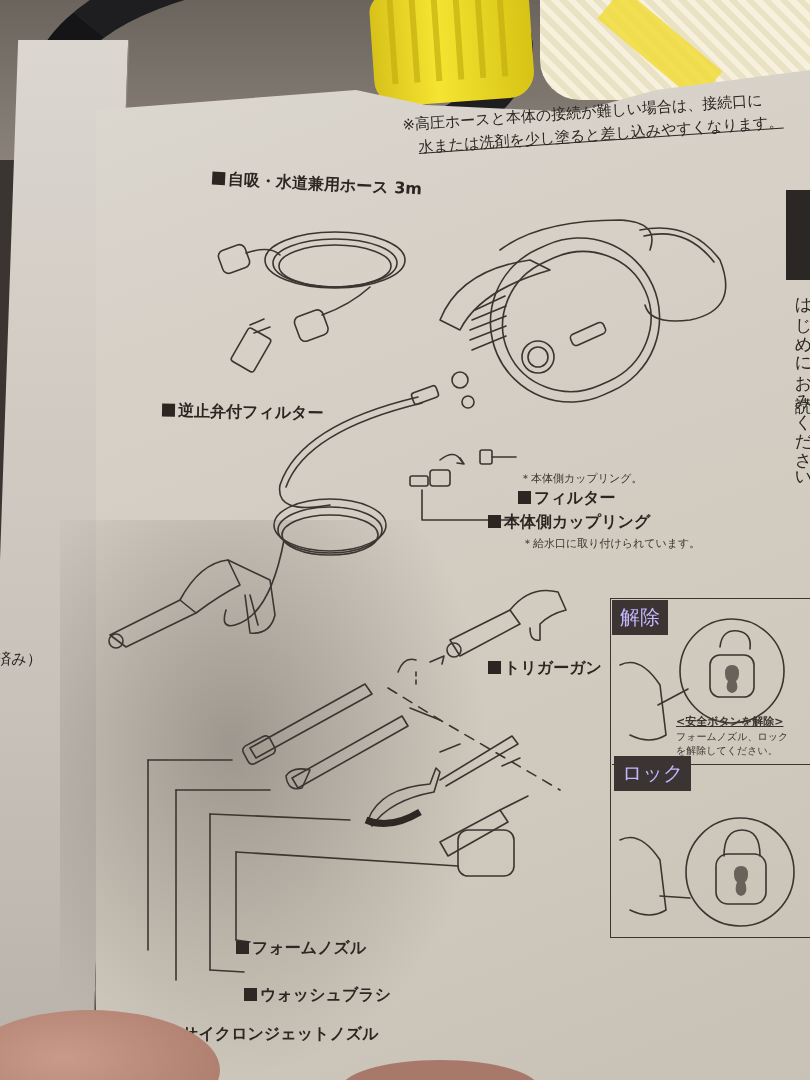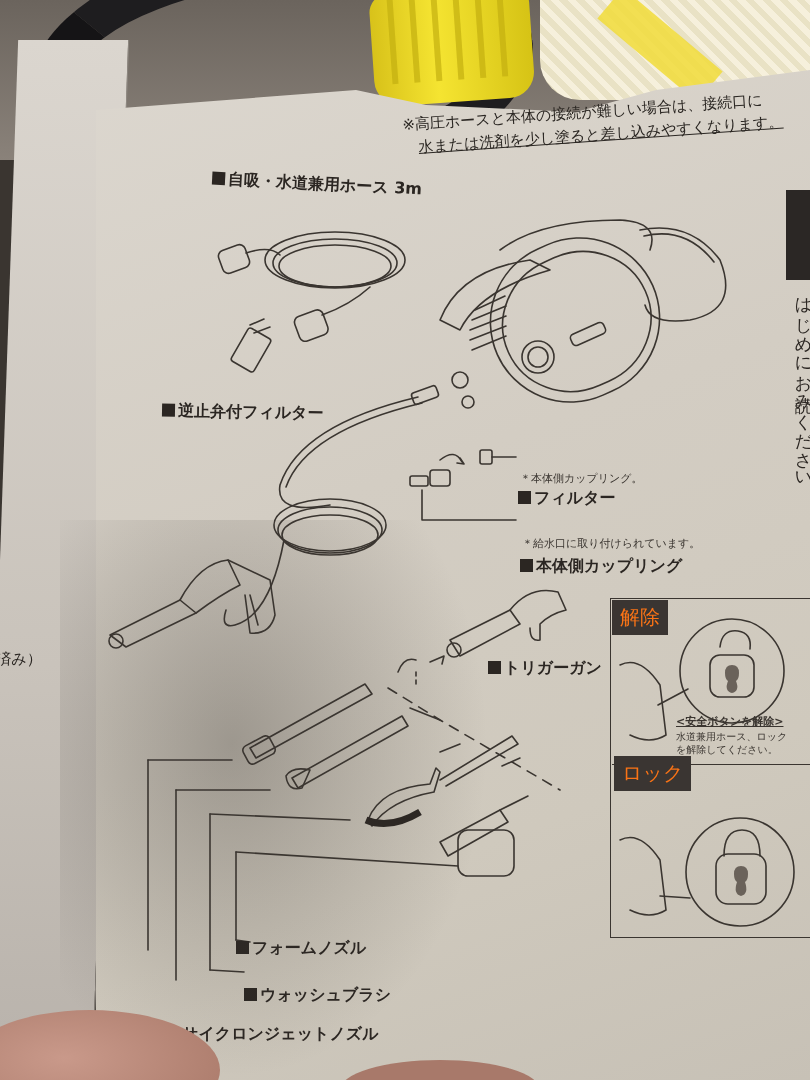--- a/index.html
+++ b/index.html
@@ -17,21 +17,21 @@
   .finger2{position:absolute;left:340px;top:1060px;width:200px;height:60px;background:#a8796a;border-radius:50%;}
   .t{position:absolute;white-space:nowrap;line-height:1;}
   .note{font-size:15px;transform:rotate(-4deg);transform-origin:left top;}
   .note u{text-decoration:underline;}
   .lbl{font-size:16px;font-weight:bold;color:#2b2622;}
   .lbl .sq{display:inline-block;width:13px;height:13px;background:#2b2622;margin-right:3px;vertical-align:-1px;}
   .sub{font-size:11px;color:#3a3530;}
   .vert{position:absolute;left:790px;top:286px;width:24px;font-size:17px;line-height:21px;writing-mode:vertical-rl;color:#2b2622;}
   .black-tab{position:absolute;left:786px;top:190px;width:30px;height:90px;background:#2b2725;}
   .panel{position:absolute;border:1.5px solid #3a3530;}
-  .panel-tag{position:absolute;background:#3a3532;color:#f97316;font-size:20px;padding:4px 8px;}
+  .panel-tag{position:absolute;background:#3a3532;color:#c4b5fd;font-size:20px;padding:4px 8px;}
   svg{position:absolute;overflow:visible;}
   .ink{fill:none;stroke:#3a3530;stroke-width:1.6;stroke-linecap:round;stroke-linejoin:round;}
 </style>
 </head>
 <body>
 
 <div class="bg-top"></div>
 <div class="hose-black"></div>
 <div class="mesh-bag"></div>
 <div class="mesh-band"></div>
@@ -101,21 +101,21 @@
   <rect class="ink" x="30" y="30" width="20" height="16" rx="3"></rect>
   <rect class="ink" x="10" y="36" width="18" height="10" rx="2"></rect>
   <rect class="ink" x="80" y="10" width="12" height="14" rx="2"></rect>
   <path class="ink" d="M92 17 L116 17"></path>
   <path class="ink" d="M22 50 L22 80 L116 80"></path>
 </svg>
 
 <div class="t lbl" style="left:518px;top:450px;margin-top:40px;"><span class="sq"></span><span>フィルター</span></div>
 <div class="t sub" style="left:520px;top:473px;">＊本体側カップリング。</div>
 
-<div class="t lbl" style="left:520px;top:514px;margin-top:44px;"><span class="sq"></span><span>本体側カップリング</span></div>
+<div class="t lbl" style="left:488px;top:514px;"><span class="sq"></span><span>本体側カップリング</span></div>
 <div class="t sub" style="left:514px;top:538px;margin-left:8px;">＊給水口に取り付けられています。</div>
 
 <svg style="left:390px;top:580px;" width="190" height="110">
   <path class="ink" d="M60 60 L120 30 L130 44 L70 76 Z"></path>
   <circle class="ink" cx="64" cy="70" r="7"></circle>
   <path class="ink" d="M120 30 Q140 5 168 12 L176 30 Q160 34 150 44 L150 60 Q140 62 140 48"></path>
   <path class="ink" d="M8 92 Q14 76 26 80"></path>
   <path class="ink" d="M40 82 l14 -6 l-2 8"></path>
   <path class="ink" d="M26 92 l0 12" stroke-dasharray="4 4"></path>
 </svg>
@@ -154,22 +154,22 @@
 <div class="panel-tag" style="left:612px;top:600px;">解除</div>
 <svg style="left:620px;top:615px;" width="190" height="140">
   <circle class="ink" cx="112" cy="56" r="52"></circle>
   <path class="ink" d="M100 32 Q102 14 118 16 Q132 18 130 34"></path>
   <rect class="ink" x="90" y="40" width="44" height="42" rx="10"></rect>
   <path d="M112 50 q-7 0 -7 8 q0 6 3 8 q-4 10 4 12 q8 -2 4 -12 q3 -2 3 -8 q0 -8 -7 -8z" fill="#6a625a"></path>
   <path class="ink" d="M0 50 Q20 40 40 70 L46 120 Q30 130 10 120"></path>
   <path class="ink" d="M38 90 L68 74"></path>
 </svg>
 <div class="t sub" style="left:676px;top:716px;font-weight:bold;text-decoration:underline;">&lt;安全ボタンを解除&gt;</div>
-<div class="t sub" style="left:676px;top:732px;font-size:10px;">水道兼用ホース、ロック</div>
-<div class="t sub" style="left:676px;top:746px;font-size:10px;font-family:Liberation Mono, monospace;">を解除してください。</div>
+<div class="t sub" style="left:676px;top:732px;font-size:10px;">フォームノズル、ロック</div>
+<div class="t sub" style="left:676px;top:746px;font-size:10px;">を解除してください。</div>
 
 <div class="panel" style="left:612px;top:764px;width:198px;height:1px;border-width:1px 0 0 0;"></div>
 <div class="panel-tag" style="left:614px;top:756px;">ロック</div>
 <svg style="left:620px;top:800px;" width="190" height="140">
   <circle class="ink" cx="120" cy="72" r="54"></circle>
   <path class="ink" d="M104 56 Q104 30 122 30 Q140 30 140 56"></path>
   <rect class="ink" x="96" y="54" width="50" height="50" rx="12"></rect>
   <path d="M121 66 q-7 0 -7 8 q0 6 3 8 q-4 12 4 14 q8 -2 4 -14 q3 -2 3 -8 q0 -8 -7 -8z" fill="#6a625a"></path>
   <path class="ink" d="M0 40 Q20 30 40 60 L46 110 Q30 120 10 110"></path>
   <path class="ink" d="M40 96 L70 98"></path>

